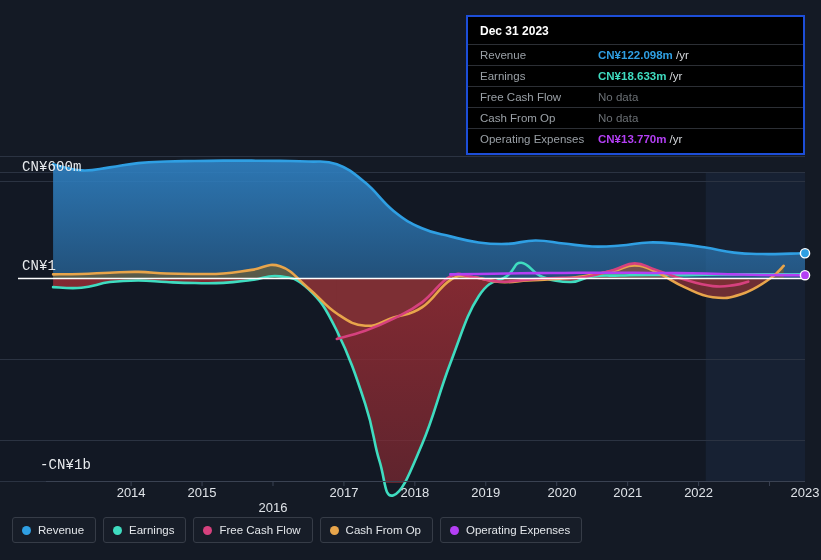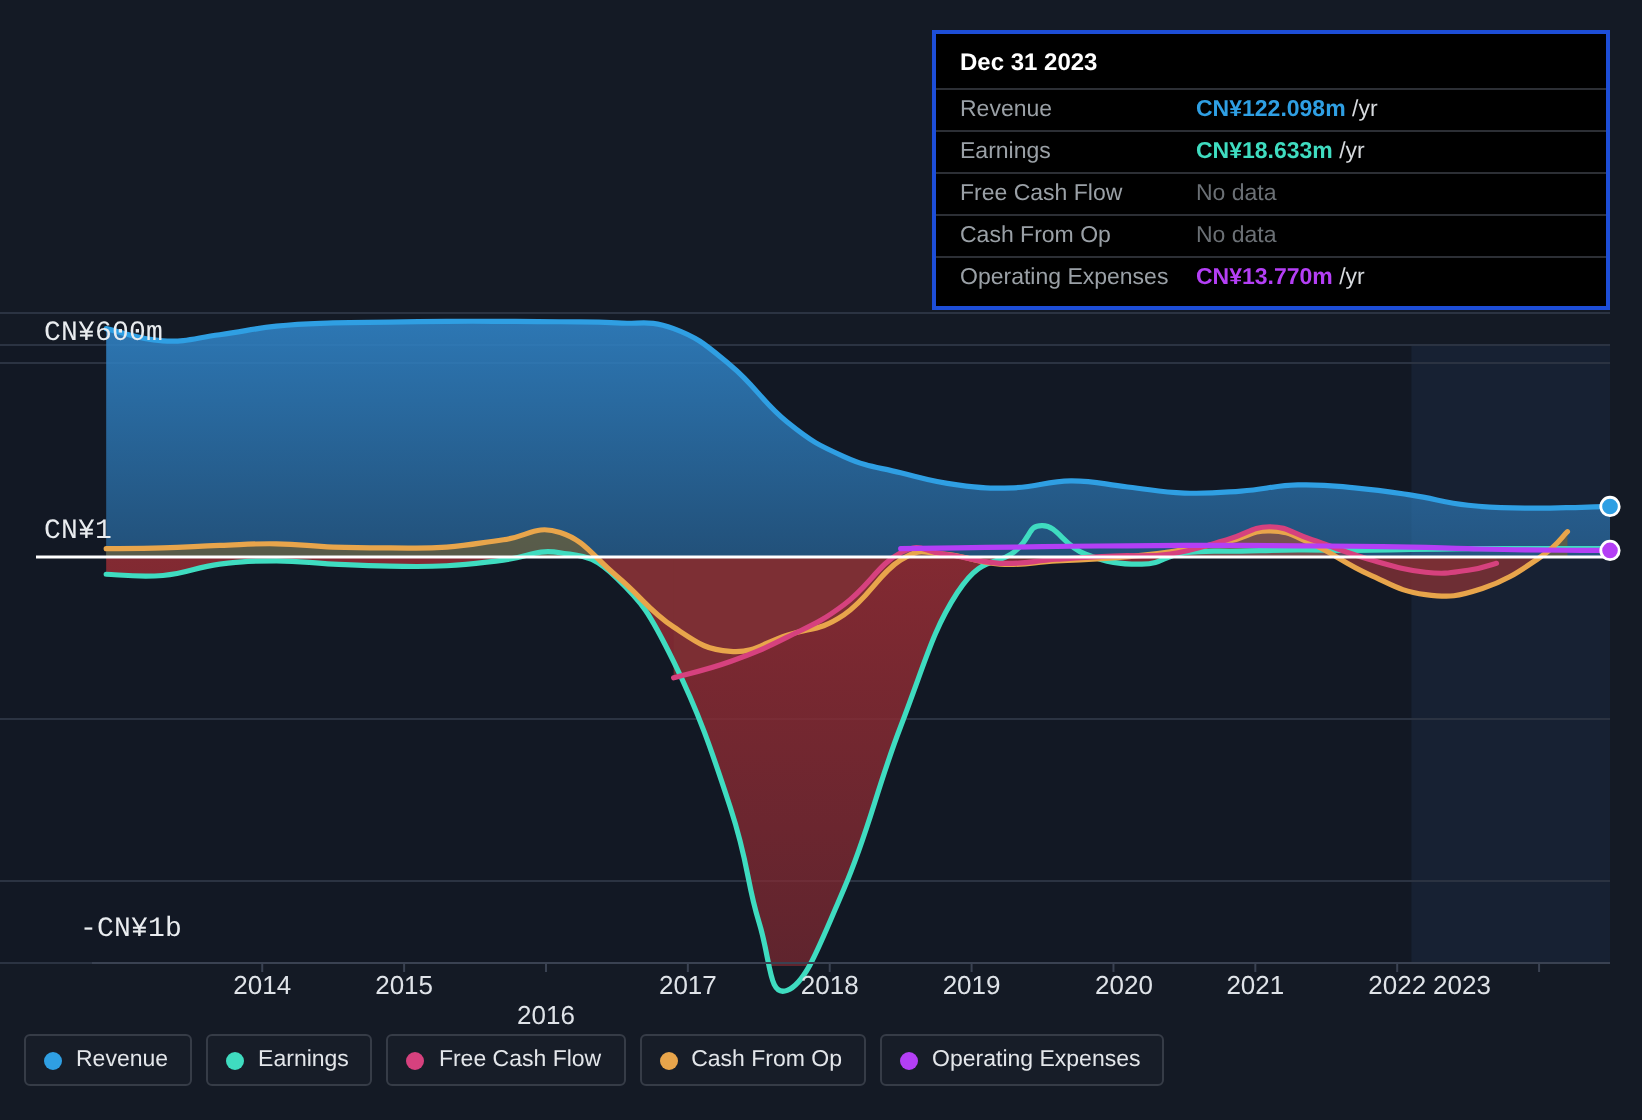--- a/index.html
+++ b/index.html
@@ -191,21 +191,21 @@
     <div id="x-labels">
         <div class="x-label" style="left: 131.121px;">2014</div>
         <div class="x-label" style="left: 202.056px;">2015</div>
         <div class="x-label" style="left: 272.991px; margin-top: 15px;">2016</div>
         <div class="x-label" style="left: 343.925px;">2017</div>
         <div class="x-label" style="left: 414.86px; text-align: right;">2018</div>
         <div class="x-label" style="left: 485.794px;">2019</div>
         <div class="x-label" style="left: 562px;">2020</div>
         <div class="x-label" style="left: 627.664px;">2021</div>
         <div class="x-label" style="left: 698.598px;">2022</div>
-        <div class="x-label" style="left: 731px;">2023</div>
+        <div class="x-label" style="left: 805px;">2023</div>
       </div>
   </div>
 
   <div class="tooltip">
     <div class="tt-date">Dec 31 2023</div>
     <div id="tt-rows">
         <div class="tt-row">
           <div class="tt-label">Revenue</div>
           <div class="tt-val"><span class="amt" style="color: rgb(47, 159, 227);">CN¥122.098m</span><span class="unit"> /yr</span></div>
         </div>

